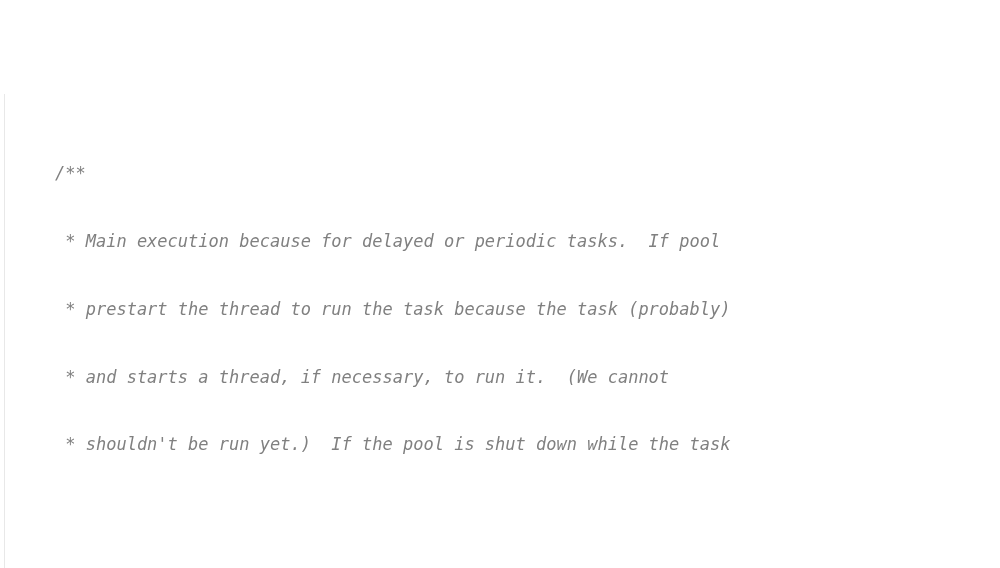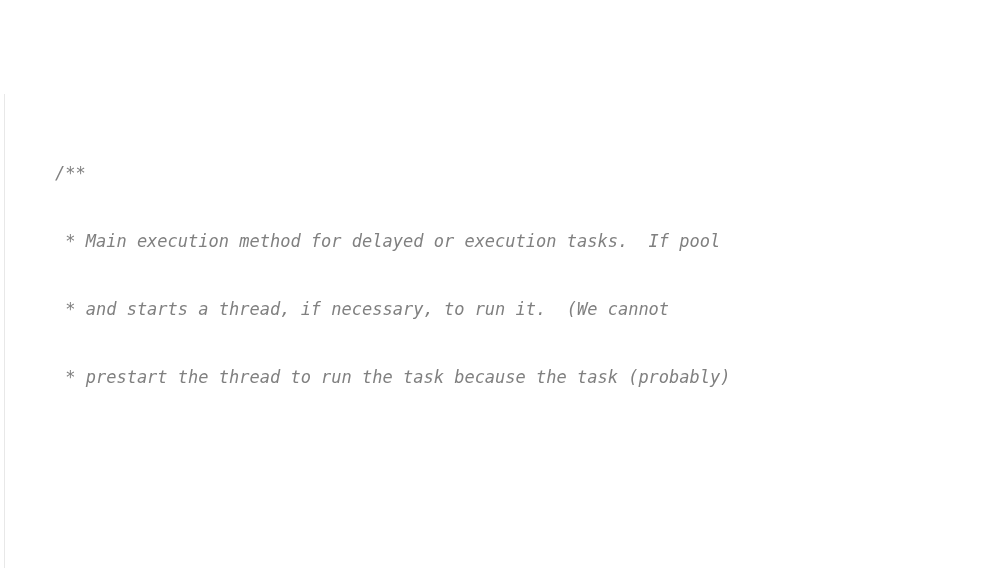--- a/index.html
+++ b/index.html
@@ -37,23 +37,24 @@
     }
   </style>
 </head>
 <body>
 
 
 
 <div class="code-container">
   <div class="gutter-line"></div>
   <div class="line"><span class="comment">/**</span></div>
-  <div class="line"><span class="comment"> * Main execution method for delayed or execution tasks.  If pool</span></div>
+  <div class="line"><span class="comment"> * Main execution because for delayed or periodic tasks.  If pool</span></div>
+  <div class="line"><span class="comment"> * prestart the thread to run the task because the task (probably)</span></div>
   <div class="line"><span class="comment"> * and starts a thread, if necessary, to run it.  (We cannot</span></div>
-  <div class="line"><span class="comment"> * prestart the thread to run the task because the task (probably)</span></div>
+  <div class="line"><span class="comment"> * shouldn't be run yet.)  If the pool is shut down while the task</span></div>
   
   
   
   
   
   
   
   
   
   

